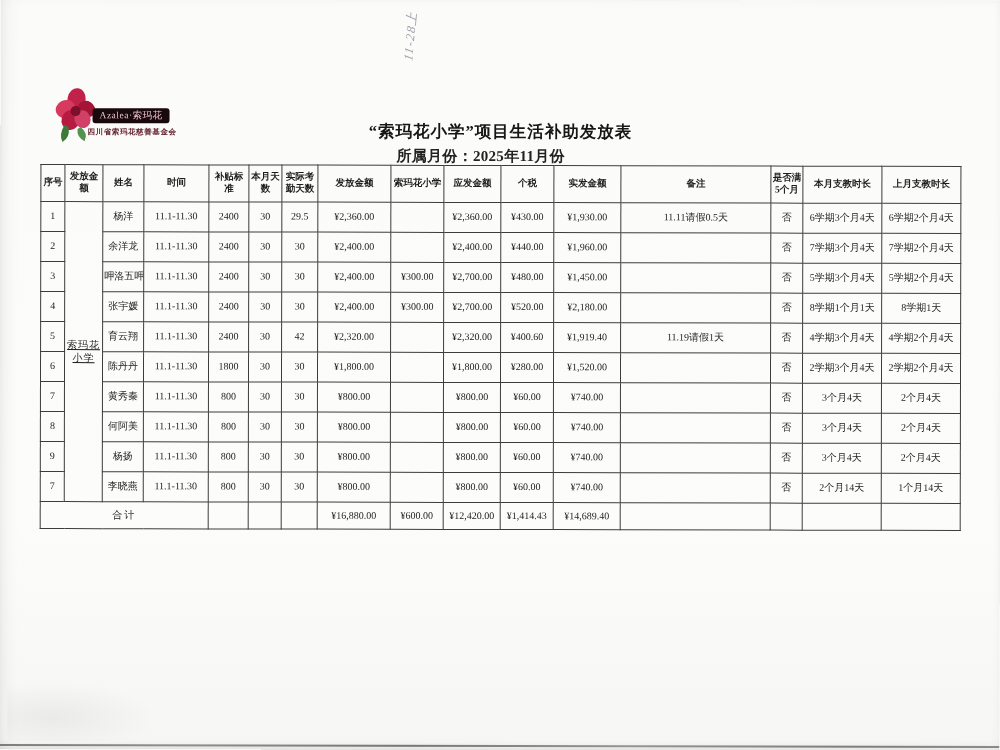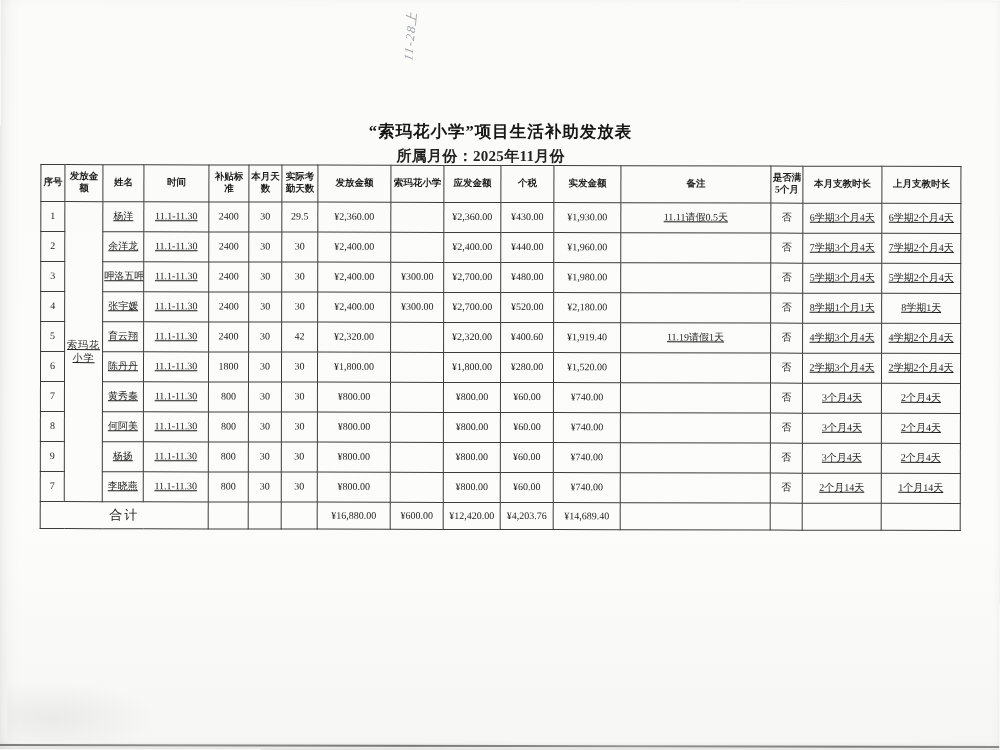--- a/index.html
+++ b/index.html
@@ -57,43 +57,59 @@
   table.sheet th,table.sheet td{
     border:1px solid #3c3c3c;
     text-align:center;vertical-align:middle;
     padding:1px 1px;color:#1d1d1d;
     word-break:break-all;line-height:1.25;
     overflow:hidden;
   }
   table.sheet th{font-size:9.5px;font-weight:bold;height:34px;}
   table.sheet td{font-size:10px;height:27px;}
   td.money{white-space:nowrap;text-align:right;padding-right:6px;font-size:9.5px;margin-top:13px;}
-  td.nowrap{white-space:nowrap;text-decoration:underline;}
+  td.nowrap{white-space:nowrap;}
   td.school{font-size:10.5px;letter-spacing:1px;text-decoration:underline;}
-  td.remark{font-size:9.5px;text-decoration:underline;}
+  td.remark{font-size:9.5px;}
   tr.total-row td{height:24px;}
-  tr.total-row td.label{font-size:13px;letter-spacing:2px;}
+  tr.total-row td.label{font-size:10px;letter-spacing:2px;}
   
   .scan-bottom-line{
     position:absolute;left:0;bottom:3px;width:100%;height:2px;
     background:linear-gradient(90deg,#5a5a5a 0%,#6e6e6e 18%,#4f4f4f 40%,#777 63%,#585858 85%,#6a6a6a 100%);
     opacity:.75;
   }
   .smudge{
     position:absolute;left:8px;bottom:8px;width:150px;height:60px;
     background:radial-gradient(ellipse at 30% 60%,rgba(120,120,120,.10),rgba(120,120,120,0) 70%);
   }
 </style>
 </head>
 <body>
 
 <div class="scan-page">
 
   <div class="handwriting">11-28上</div>
 
+  <div class="logo">
+    <span class="flower">
+      <svg width="44" height="56" viewBox="0 0 44 56">
+        <ellipse cx="22" cy="12" rx="9" ry="11" fill="#c02249" transform="rotate(8 22 12)"></ellipse>
+        <ellipse cx="11" cy="22" rx="10" ry="9" fill="#d63a5e" transform="rotate(-25 11 22)"></ellipse>
+        <ellipse cx="32" cy="22" rx="9" ry="8" fill="#a31437" transform="rotate(30 32 22)"></ellipse>
+        <ellipse cx="16" cy="33" rx="9" ry="10" fill="#b61b42" transform="rotate(15 16 33)"></ellipse>
+        <ellipse cx="28" cy="32" rx="8" ry="9" fill="#d14066" transform="rotate(-18 28 32)"></ellipse>
+        <circle cx="21" cy="24" r="5" fill="#7c0f2c"></circle>
+        <path d="M10 38 Q4 48 8 55 Q16 50 14 40 Z" fill="#3e7a3a"></path>
+        <path d="M26 40 Q34 46 30 54 Q22 50 23 42 Z" fill="#54924d"></path>
+      </svg>
+    </span>
+    <span class="logo-brand">Azalea·索玛花</span>
+    <span class="logo-org">四川省索玛花慈善基金会</span>
+  </div>
 
   <div class="title">“索玛花小学”项目生活补助发放表</div>
 
   <div class="subtitle"><span>所属月份：</span><span>2025年11月份</span></div>
 
   <table class="sheet">
       <colgroup>
         <col style="width: 24px;">
         <col style="width: 38px;">
         <col style="width: 41px;">
@@ -171,21 +187,21 @@
           <td>3</td>
           <td class="nowrap">呷洛五呷</td>
           <td class="nowrap">11.1-11.30</td>
           <td>2400</td>
           <td>30</td>
           <td>30</td>
           <td class="money">¥2,400.00</td>
           <td class="money">¥300.00</td>
           <td class="money">¥2,700.00</td>
           <td class="money">¥480.00</td>
-          <td class="money">¥1,980.00</td>
+          <td class="money">¥1,450.00</td>
           <td class="remark"></td>
           <td>否</td>
           <td class="nowrap">5学期3个月4天</td>
           <td class="nowrap">5学期2个月4天</td>
         </tr>
         <tr>
           <td>4</td>
           <td class="nowrap">张宇媛</td>
           <td class="nowrap">11.1-11.30</td>
           <td>2400</td>
@@ -304,21 +320,21 @@
           <td class="nowrap">1个月14天</td>
         </tr>
         <tr class="total-row">
           <td class="label" colspan="4">合计</td>
           <td></td>
           <td></td>
           <td></td>
           <td class="money">¥16,880.00</td>
           <td class="money">¥600.00</td>
           <td class="money">¥12,420.00</td>
-          <td class="money">¥4,203.76</td>
+          <td class="money">¥1,414.43</td>
           <td class="money">¥14,689.40</td>
           <td></td>
           <td></td>
           <td></td>
           <td></td>
         </tr>
       </tbody>
     </table>
 
   <div class="smudge"></div>

